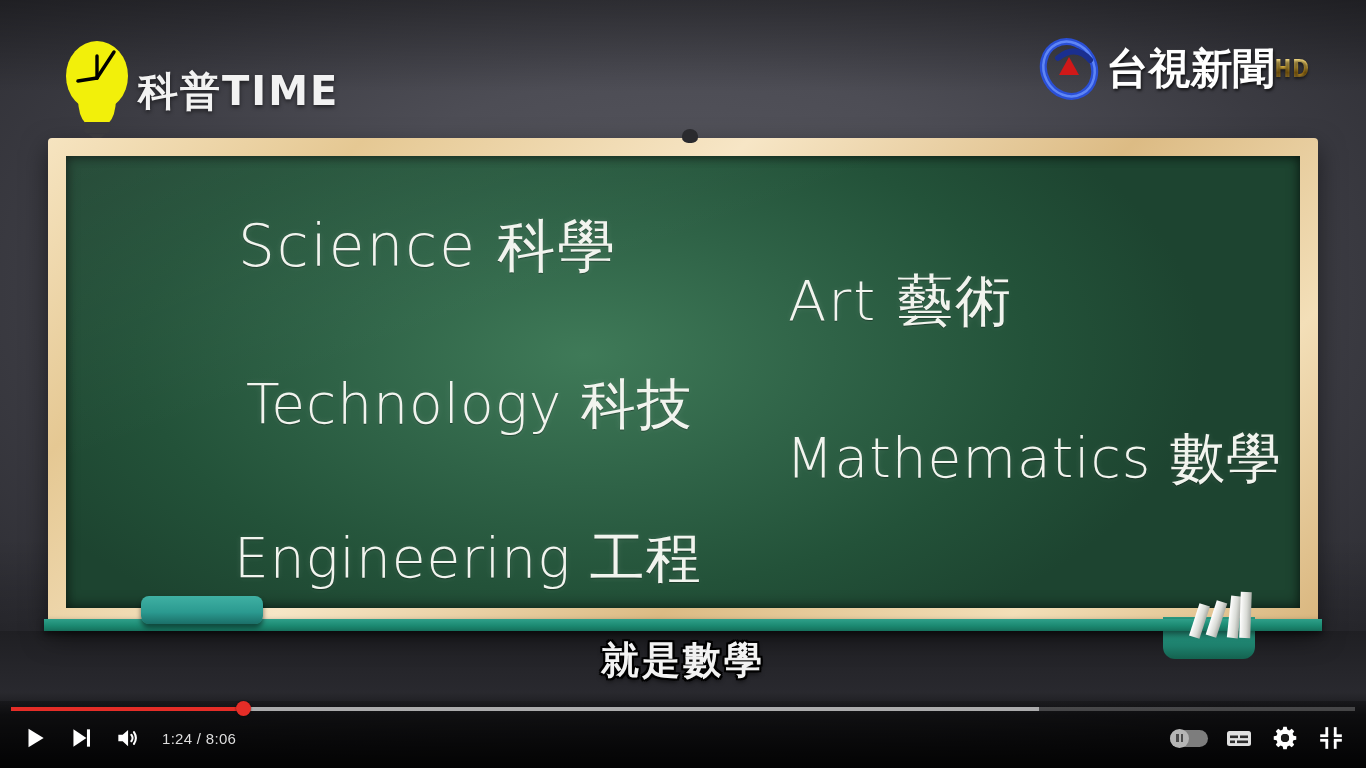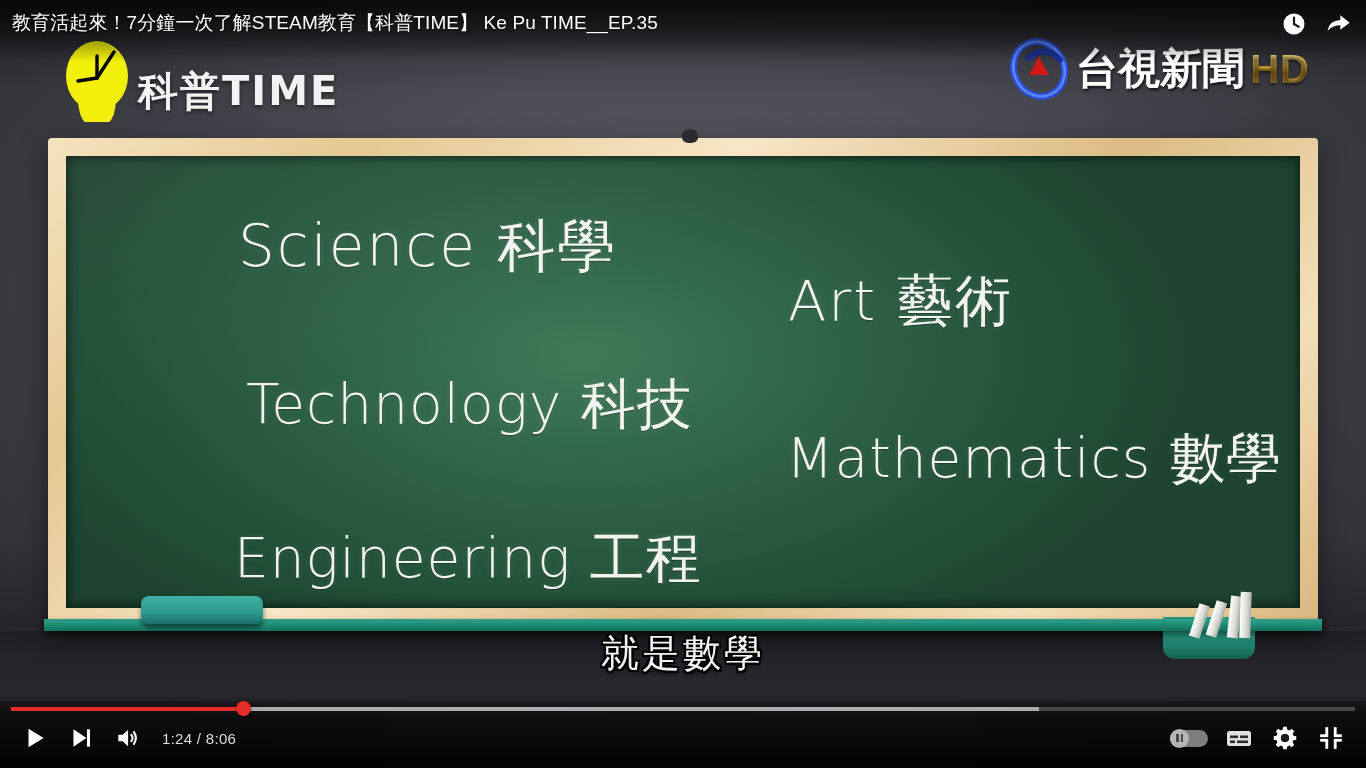--- a/index.html
+++ b/index.html
@@ -61,25 +61,25 @@
   
   #channel-logo { position: absolute; right: 56px; top: 36px; z-index: 20;
      display:flex; align-items:center;text-align:right; }
   #channel-name {
     color:#fff; font-size: 42px; font-weight: 700; letter-spacing: 0px;
     margin-left: 4px; white-space: nowrap;
     text-shadow: 1px 2px 3px rgba(0,0,0,.75), 0 0 1px #888;
     font-family: "DejaVu Sans", sans-serif;
   }
   #channel-hd {
-    font-size: 40px; font-weight: 700; margin-left: 6px; letter-spacing: 1px;
+    font-size: 28px; font-weight: 700; letter-spacing: 1px;
     background: linear-gradient(180deg,#fff2b0 0%,#e8b93c 45%,#b07d12 60%,#f3d577 100%);
     -webkit-background-clip: text; background-clip: text; color: transparent;
     text-shadow: 0 2px 3px rgba(0,0,0,.5);
-    font-family: Liberation Sans, sans-serif;
+    font-family: Liberation Mono, monospace;
   }
 
   
   #board-wrap { position: absolute; left: 48px; top: 138px; width: 1270px; height: 488px; z-index: 10; }
   #board-frame {
     position: absolute; inset: 0;
     border-radius: 4px;
     background: linear-gradient(135deg,#f6e4c0 0%, #e5c893 18%, #f7e6c6 40%, #dcbb84 62%, #f3dfb8 82%, #d9b67e 100%);
     box-shadow: 0 10px 26px rgba(0,0,0,.5);
     padding: 18px;
@@ -149,26 +149,27 @@
     z-index: 8;
   }
 
   
   #subtitle {
     position: absolute; left: 0; right: 0; top: 628px;
     text-align: center; z-index: 30;
   }
   #subtitle-text {
     display: inline-block;
-    color: #f2f2f2; font-size: 38px; font-weight: 400; letter-spacing: 3px;
+    color: #f2f2f2; font-size: 38px; font-weight: 700; letter-spacing: 3px;
     font-family: "DejaVu Sans", sans-serif;
     text-shadow:
       -2px -2px 0 #000, 2px -2px 0 #000, -2px 2px 0 #000, 2px 2px 0 #000,
       0 -2px 0 #000, 0 2px 0 #000, -2px 0 0 #000, 2px 0 0 #000,
       0 3px 5px rgba(0,0,0,.8);
+    margin-top: 7px;
   }
 
   
   #controls {
     position: absolute; left: 0; right: 0; bottom: 0; height: 76px;
     background: linear-gradient(180deg, rgba(0,0,0,0) 0%, rgba(0,0,0,.55) 30%, rgba(0,0,0,.88) 100%);
     z-index: 50;
   }
   #progress-row { position: absolute; left: 11px; right: 11px; top: 10px; height: 14px; cursor: pointer; }
   .bar { position: absolute; left: 0; top: 5px; height: 4px; border-radius: 0; }
@@ -258,34 +259,20 @@
       </svg>
       <span id="channel-name">台視新聞</span>
       <span id="channel-hd">HD</span>
     </div>
 
     <div id="subtitle">
       <span id="subtitle-text">就是數學</span>
     </div>
   </div>
 
-  <div id="titlebar">
-    <div id="video-title">教育活起來！7分鐘一次了解STEAM教育【科普TIME】 Ke Pu TIME__EP.35</div>
-    <div class="tb-icon" id="watch-later-icon">
-      <svg width="28" height="28" viewBox="0 0 24 24">
-        <circle cx="12" cy="12" r="9" fill="#fff"></circle>
-        <path d="M12 6.5 L12 12 L16 14.3" stroke="#1a1a1a" stroke-width="1.9" fill="none" stroke-linecap="round"></path>
-      </svg>
-    </div>
-    <div class="tb-icon" id="share-icon">
-      <svg width="28" height="28" viewBox="0 0 24 24">
-        <path d="M3 18 Q4 9 14 8.5 L14 4.5 L22 11 L14 17 L14 13 Q7 13 3 18 Z" fill="#fff"></path>
-      </svg>
-    </div>
-  </div>
 
   <div id="controls">
 
     <div id="progress-row">
       <div class="bar" id="bar-track"></div>
       <div class="bar" id="bar-loaded" style="width: 1028.16px;"></div>
       <div class="bar" id="bar-played" style="width: 232.512px; background: rgb(229, 45, 39);"></div>
       <div id="scrubber" style="left: 225.012px; background: rgb(229, 45, 39);"></div>
     </div>
 

